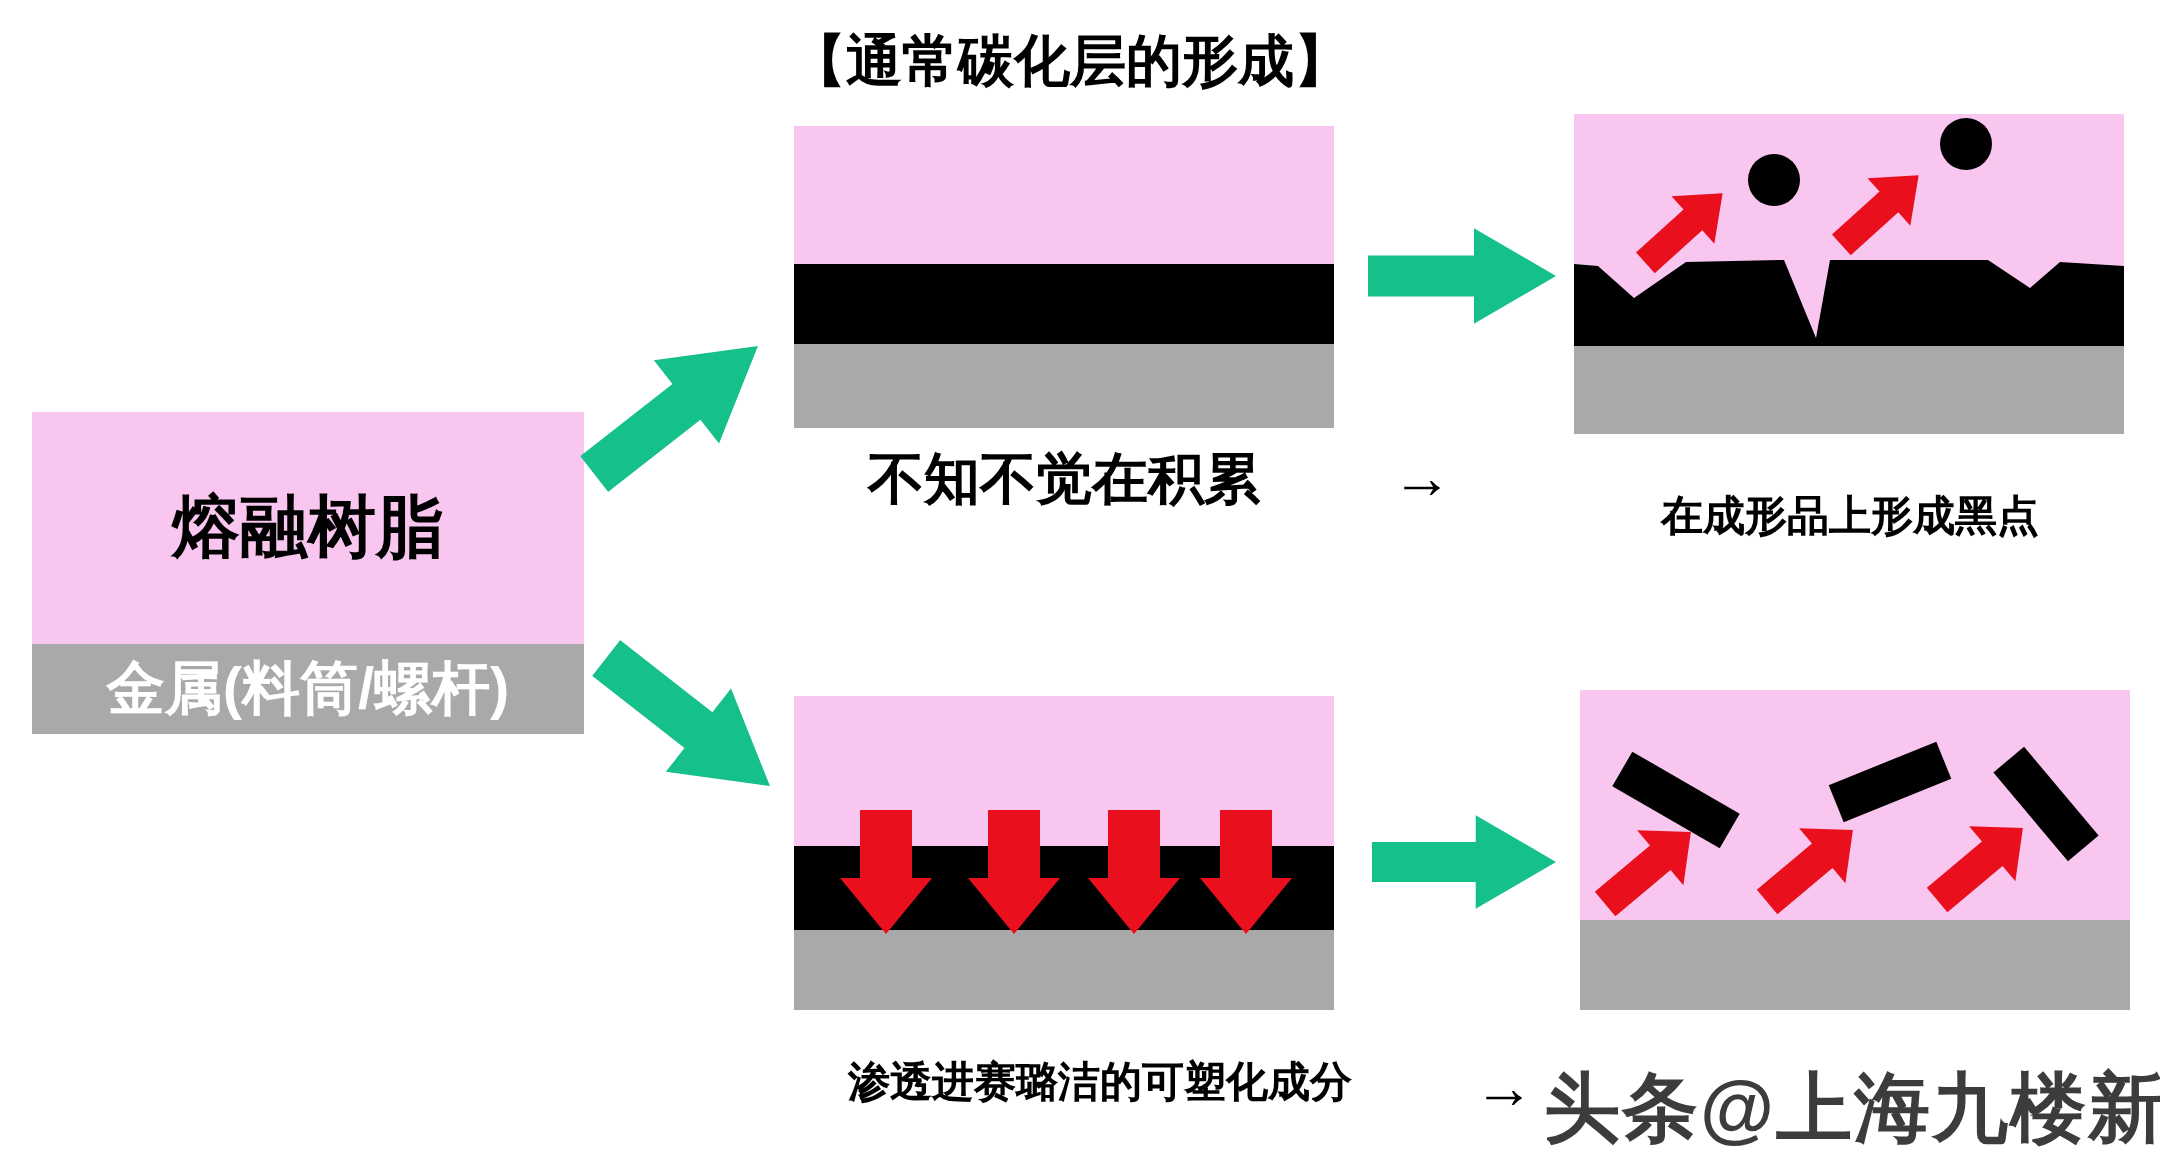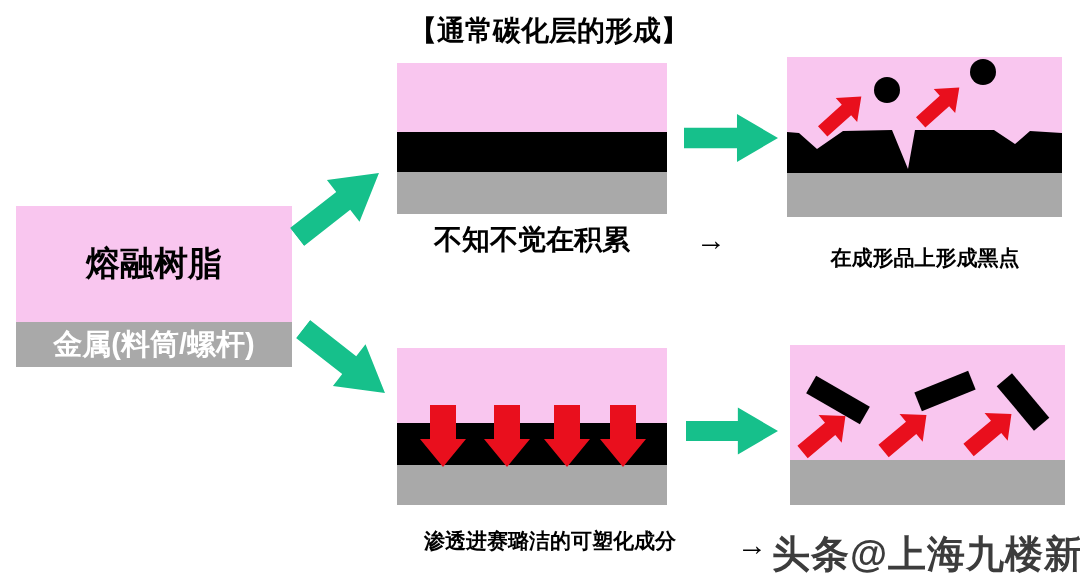--- a/index.html
+++ b/index.html
@@ -44,21 +44,21 @@
   <svg class="abs" style="left:292px;top:334px;transform:rotate(38deg);" width="104" height="54" viewBox="0 0 110 56">
     <polygon points="0,16 62,16 62,0 110,28 62,56 62,40 0,40" fill="var(--green)"></polygon>
   </svg>
   <svg class="abs" style="left:684px;top:111px;" width="94" height="54" viewBox="0 0 110 56">
     <polygon points="0,16 62,16 62,0 110,28 62,56 62,40 0,40" fill="var(--green)"></polygon>
   </svg>
   <svg class="abs" style="left:686px;top:404px;" width="92" height="54" viewBox="0 0 110 56">
     <polygon points="0,16 62,16 62,0 110,28 62,56 62,40 0,40" fill="var(--green)"></polygon>
   </svg>
 
-  <div class="abs title" style="left:394px;top:12px;width:310px;">【通常碳化层的形成】</div>
+  <div class="abs title" style="left:380px;top:12px;width:310px;">【通常碳化层的形成】</div>
 
   <div class="abs diagram-box" style="left:397px;top:63px;width:270px;height:151px;">
     <div class="layer pink" style="top:0;height:69px;"></div>
     <div class="layer blackl" style="top:69px;height:40px;"></div>
     <div class="layer grayl" style="top:109px;height:42px;"></div>
   </div>
   <div class="abs caption" style="left:397px;top:221px;width:270px;font-size:28px;">不知不觉在积累</div>
   <div class="abs connector" style="left:696px;top:223px;">→</div>
   <div class="abs caption" style="left:780px;top:244px;width:290px;font-size:21px;">在成形品上形成黑点</div>
 

